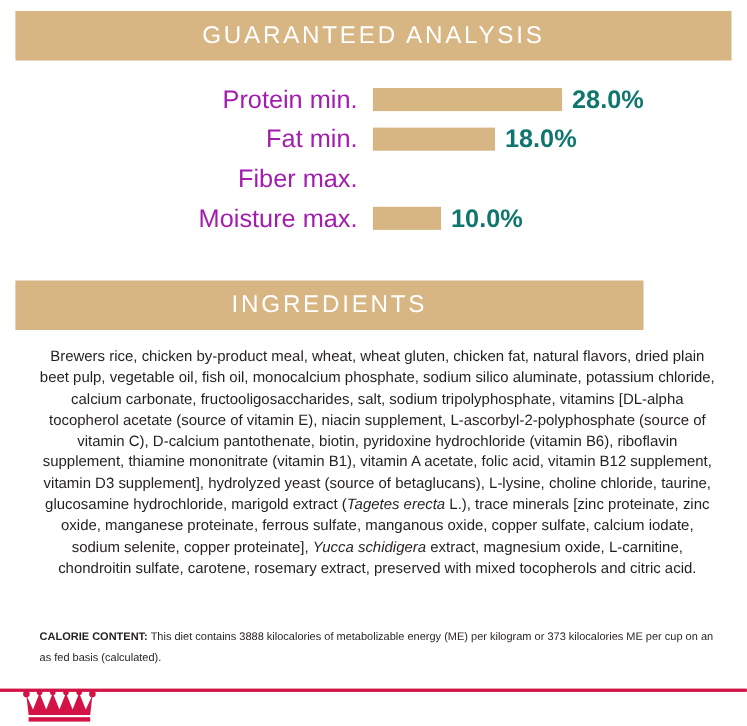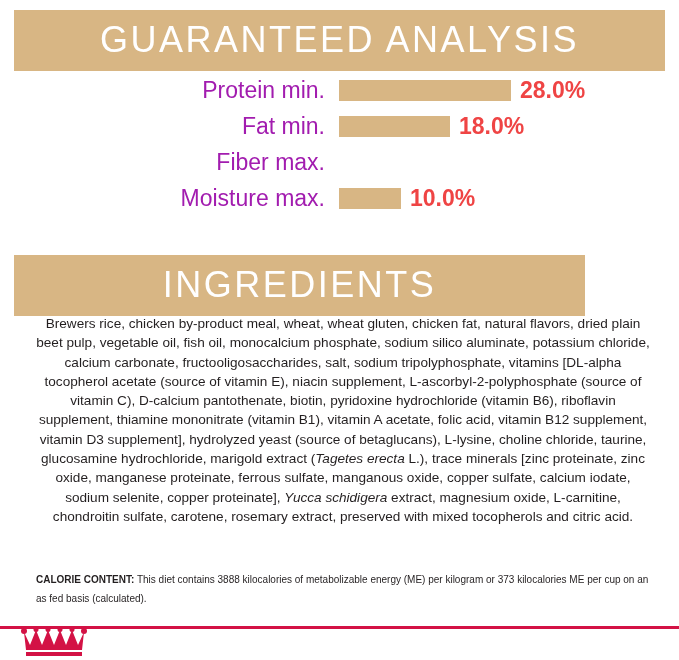--- a/index.html
+++ b/index.html
@@ -14,21 +14,21 @@
     color: #231f20;
     position: relative;
     overflow: hidden;
   }
 
   
   .section-bar {
     background: #d8b684;
     color: #ffffff;
     text-align: center;
-    font-size: 36px;
+    font-size: 22px;
     letter-spacing: 2.5px;
     font-weight: 400;
     padding: 9px 0 10px 0;
     box-sizing: border-box;
   }
   #guaranteed-analysis-bar {
     position: absolute;
     left: 14px;
     top: 10px;
     width: 651px;
@@ -65,21 +65,21 @@
     display: flex;
     align-items: center;
   }
   .ga-bar {
     height: 21px;
     background: #d8b684;
   }
   .ga-value {
     font-size: 23px;
     font-weight: bold;
-    color: #ef4444;
+    color: #0f766e;
     padding-left: 9px;
     white-space: nowrap;
   }
 
   
   .ingredients-body {
     position: absolute;
     left: 36px;
     top: 314px;
     width: 614px;

